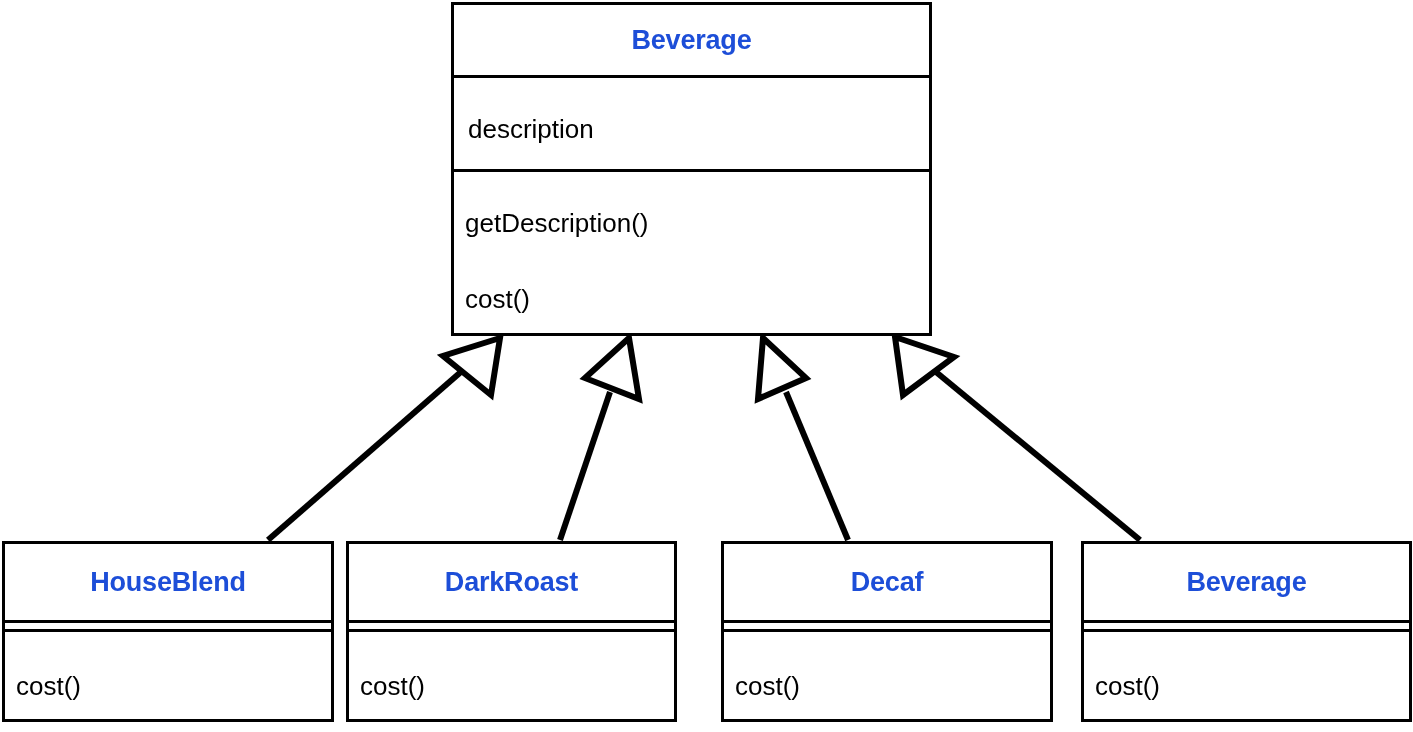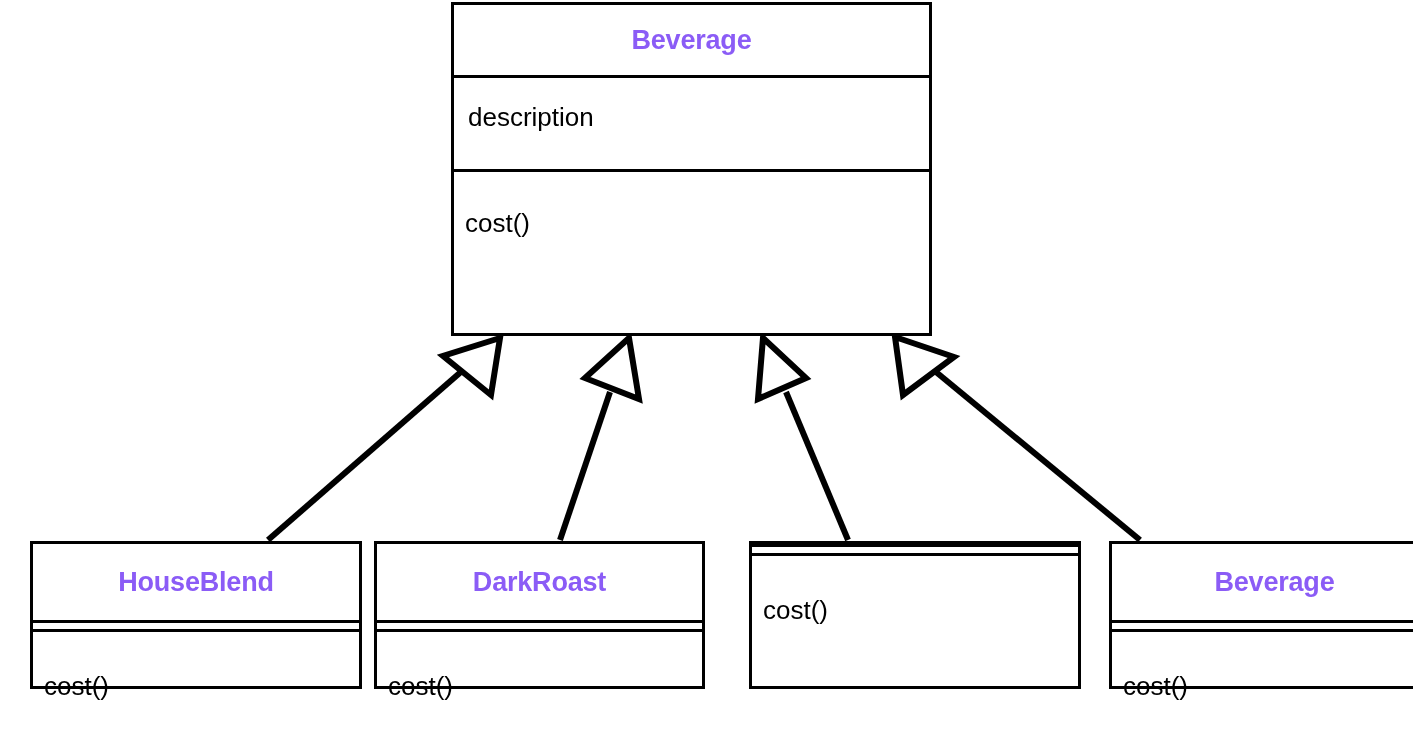--- a/index.html
+++ b/index.html
@@ -42,21 +42,21 @@
     display: flex;
     align-items: center;
     justify-content: center;
   }
   .compartment.divided {
     border-top: 3px solid #000000;
   }
   .class-name {
     font-weight: bold;
     font-size: 27px;
-    color: #8b5cf6;
+    color: #1d4ed8;
     letter-spacing: -0.2px;
     text-align: center;
     line-height: 1;
   }
   .member {
     font-size: 26px;
     color: #000000;
     line-height: 1;
     white-space: nowrap;
   }
@@ -65,33 +65,32 @@
     left: 451px;
     top: 2px;
     width: 481px;
     height: 334px;
   }
   #beverage-class .name-compartment {
     height: 70px;
   }
   #beverage-class .attr-compartment {
     height: 94px;
-    padding: 26px 0 0 14px;
+    padding: 38px 0 0 14px;
   }
   #beverage-class .op-compartment {
     padding: 38px 0 0 11px;
   }
   #beverage-class .op-compartment .member + .member {
     margin-top: 50px;
   }
   
   .subclass {
     top: 541px;
-    height: 148px;
-    margin-left: 28px;
+    height: 181px;
   }
   .subclass .name-compartment {
     height: 76px;
   }
   .subclass .attr-compartment {
     height: 9px;
   }
   .subclass .op-compartment {
     padding: 41px 0 0 11px;
   }
@@ -129,20 +128,21 @@
   </svg>
 
   <div class="uml-class" id="beverage-class">
     <div class="compartment name-compartment">
       <span class="class-name">Beverage</span>
     </div>
     <div class="compartment attr-compartment divided">
       <div class="member">description</div>
     </div>
     <div class="compartment op-compartment divided">
+      <div class="member">getDescription()</div>
       <div class="member">cost()</div>
     </div>
   </div>
 
   <div class="uml-class subclass" id="houseblend-class">
     <div class="compartment name-compartment">
       <span class="class-name">HouseBlend</span>
     </div>
     <div class="compartment attr-compartment divided"></div>
     <div class="compartment op-compartment divided">
@@ -154,20 +154,23 @@
     <div class="compartment name-compartment">
       <span class="class-name">DarkRoast</span>
     </div>
     <div class="compartment attr-compartment divided"></div>
     <div class="compartment op-compartment divided">
       <div class="member">cost()</div>
     </div>
   </div>
 
   <div class="uml-class subclass" id="decaf-class">
+    <div class="compartment name-compartment">
+      <span class="class-name">Decaf</span>
+    </div>
     <div class="compartment attr-compartment divided"></div>
     <div class="compartment op-compartment divided">
       <div class="member">cost()</div>
     </div>
   </div>
 
   <div class="uml-class subclass" id="espresso-class">
     <div class="compartment name-compartment">
       <span class="class-name">Beverage</span>
     </div>

